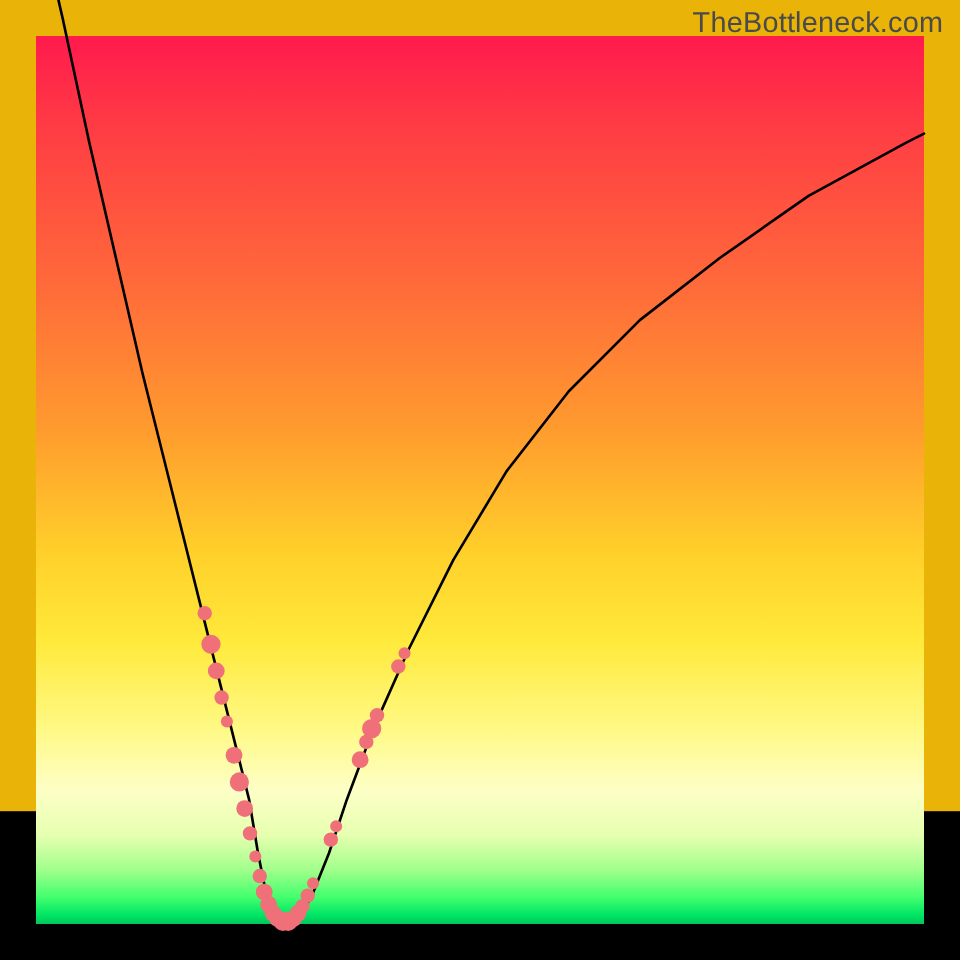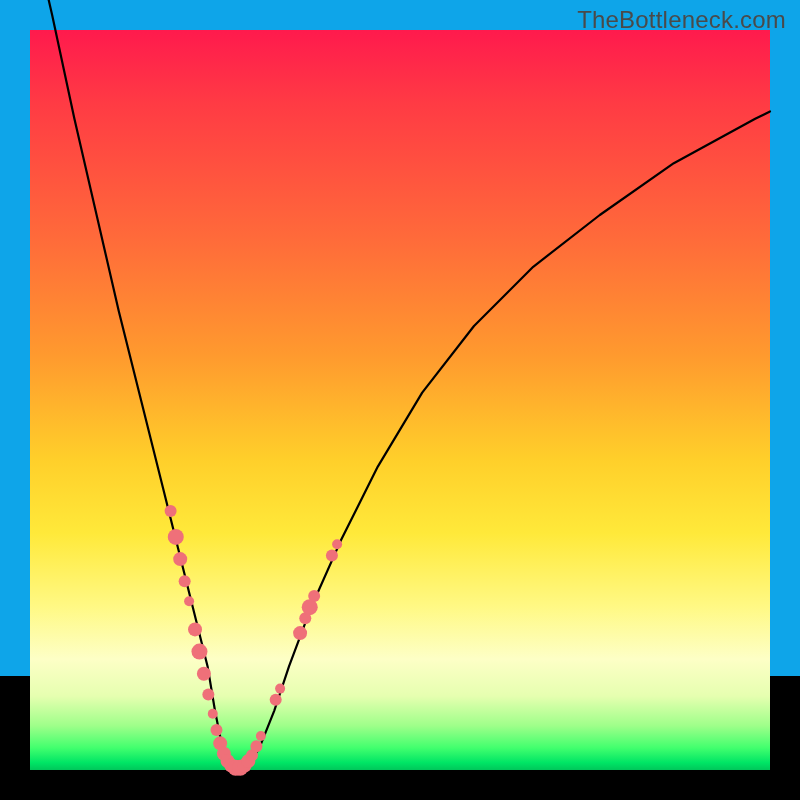--- a/index.html
+++ b/index.html
@@ -8,21 +8,21 @@
     width: 800px;
     height: 800px;
     overflow: hidden;
     background: #000;
     font-family: Arial, Helvetica, sans-serif;
   }
   .frame {
     position: relative;
     width: 800px;
     height: 676px;
-    background: #0ea5e9;
+    background: #eab308;
   }
   .plot-area {
     position: absolute;
     left: 30px;
     top: 30px;
     width: 740px;
     height: 740px;
     
     background: linear-gradient(
       to bottom,

